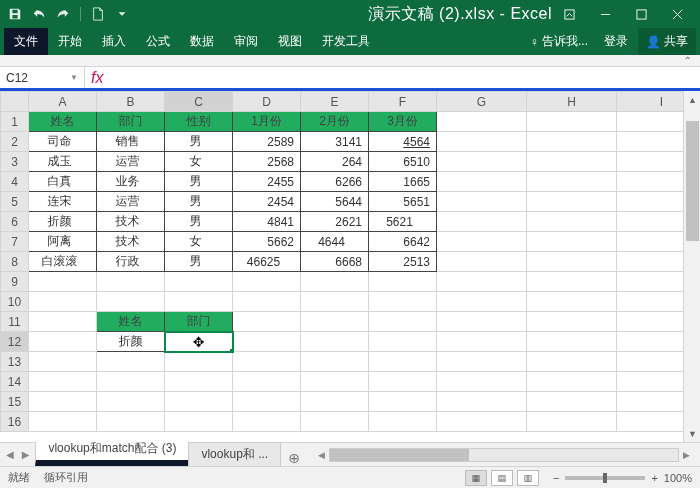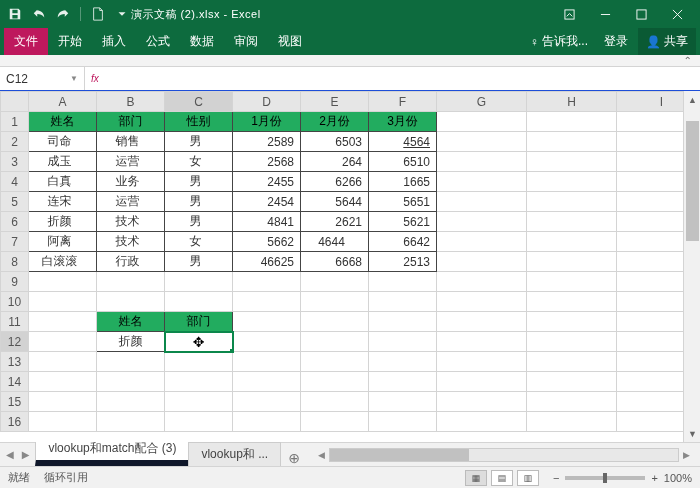--- a/index.html
+++ b/index.html
@@ -2,50 +2,50 @@
 <html><head>
 <meta charset="utf-8">
 <style>
 *{box-sizing:border-box;margin:0;padding:0;font-family:"Microsoft YaHei",Arial,sans-serif;user-select:none}
 body{background:#fff;overflow:hidden;width:700px;height:500px;font-size:12px;color:#333}
 .titlebar{background:#0d6b3e;height:28px;display:flex;align-items:center;color:#fff;padding:0 6px}
 .titlebar .qat{display:flex;gap:6px;align-items:center}
 .titlebar .ico{width:18px;height:18px;display:flex;align-items:center;justify-content:center;opacity:.9}
 .titlebar .ico svg{width:14px;height:14px;fill:#fff}
 .titlebar .sep{width:1px;height:14px;background:rgba(255,255,255,.3);margin:0 2px}
-.titlebar .name{flex:1;text-align:left;font-size:11px;letter-spacing:.5px}
+.titlebar .name{flex:1;text-align:right;font-size:16px;letter-spacing:.5px}
 .titlebar .winctl{display:flex;gap:2px}
 .titlebar .winbtn{width:34px;height:28px;display:flex;align-items:center;justify-content:center}
 .titlebar .winbtn svg{width:11px;height:11px;stroke:#fff;stroke-width:1;fill:none}
 .ribbon{background:#0d6b3e;height:27px;display:flex;align-items:center;color:#fff;padding:0 4px;gap:0}
 .ribbon .tab{padding:0 10px;height:27px;display:flex;align-items:center;font-size:12px;cursor:pointer}
-.ribbon .file{background:#be185d}
+.ribbon .file{background:#0f172a}
 .ribbon .spacer{flex:1}
 .ribbon .right{display:flex;align-items:center;gap:4px}
 .ribbon .rbtn{padding:0 6px;height:27px;display:flex;align-items:center;gap:3px;font-size:12px}
 .ribbon .share{background:#0a5a34;padding:0 8px}
 .collapse{height:12px;background:#f3f3f3;border-bottom:1px solid #d4d4d4;position:relative}
 .collapse .chev{position:absolute;right:8px;top:0;font-size:10px;color:#666}
-.fbar{height:24px;background:#fff;border-bottom:1px solid #1d4ed8;display:flex;align-items:center}
+.fbar{height:24px;background:#fff;border-bottom:3px solid #1d4ed8;display:flex;align-items:center}
 .fbar .namebox{width:85px;border-right:1px solid #d4d4d4;height:100%;display:flex;align-items:center;padding:0 6px;font-size:12px;justify-content:space-between}
 .fbar .namebox .dd{font-size:8px;color:#888}
 .fbar .fxbtns{display:flex;align-items:center;padding:0 6px;gap:6px}
-.fbar .fx{font-style:italic;color:#be185d;font-size:10px}
+.fbar .fx{font-style:italic;color:#be185d;font-size:16px}
 .fbar .finput{flex:1;height:100%;padding:0 4px}
 .gridwrap{position:relative;height:351px;background:#fff;overflow:hidden}
 table.sheet{border-collapse:collapse;table-layout:fixed;width:672px}
 .sheet th,.sheet td{border:1px solid #d4d4d4;height:20px;font-size:12px;font-weight:normal;text-align:center;background:#fff;overflow:hidden;white-space:nowrap}
 .sheet thead th{background:#e6e6e6;color:#555}
 .sheet tbody th{background:#e6e6e6;color:#555;width:28px}
 .sheet th.corner{width:28px;background:#e6e6e6}
 .sheet th.col{width:68px}
 .sheet th.coli{width:90px}
 .sheet th.selh{background:#d2d2d2}
 .sheet tbody th.selh{background:#d2d2d2}
-.hdr{background:#22ac5f!important;color:#000000;border:1px solid #444!important}
+.hdr{background:#22ac5f!important;color:#404040;border:1px solid #444!important}
 .dcell{border:1px solid #444!important;background:#fff}
 .activecell{outline:2px solid #0b874b;outline-offset:-1px;position:relative}
 .handle{position:absolute;right:-3px;bottom:-3px;width:5px;height:5px;background:#0b874b}
 .cursor{position:absolute;pointer-events:none;font-size:14px;color:#000}
 .vsb{position:absolute;right:0;top:0;width:17px;height:100%;background:#f1f1f1;border-left:1px solid #d4d4d4}
 .vsb .thumb{position:absolute;left:2px;width:13px;top:30px;height:120px;background:#c1c1c1}
 .vsb .arr{position:absolute;left:0;width:17px;height:17px;display:flex;align-items:center;justify-content:center;font-size:9px;color:#666}
 .tabbar{height:24px;background:#f1f1f1;border-top:1px solid #d4d4d4;display:flex;align-items:center}
 .tabbar .nav{display:flex;padding:0 6px;gap:8px;color:#888;font-size:10px}
 .tabbar .stabs{display:flex;align-items:flex-end;height:100%}
@@ -124,20 +124,21 @@
 </div>
 
 <div class="ribbon">
   <div class="tab file">文件</div>
   <div class="tab">开始</div>
   <div class="tab">插入</div>
   <div class="tab">公式</div>
   <div class="tab">数据</div>
   <div class="tab">审阅</div>
   <div class="tab">视图</div>
+  <div class="tab">开发工具</div>
   <div class="spacer"></div>
   <div class="right">
     <div class="rbtn">
         <span>♀</span>
         <span>告诉我...</span>
       </div>
     <div class="rbtn">登录</div>
     <div class="rbtn share">
         <span>👤</span>
         <span>共享</span>
@@ -188,21 +189,21 @@
           <td></td>
           <td></td>
           <td></td>
         </tr>
         <tr>
           <th>2</th>
           <td class="dcell" style="padding-right: 6px;">司命</td>
           <td class="dcell" style="padding-right: 6px;">销售</td>
           <td class="dcell" style="padding-right: 6px;">男</td>
           <td class="dcell" style="text-align: right; padding-right: 6px;">2589</td>
-          <td class="dcell" style="text-align: right; padding-right: 6px;">6503</td>
+          <td class="dcell" style="text-align: right; padding-right: 6px;">3141</td>
           <td class="dcell" style="text-align: right; padding-right: 6px; text-decoration: underline;">4564</td>
           <td></td>
           <td></td>
           <td></td>
         </tr>
         <tr>
           <th>3</th>
           <td class="dcell" style="padding-right: 6px;">成玉</td>
           <td class="dcell" style="padding-right: 6px;">运营</td>
           <td class="dcell" style="padding-right: 6px;">女</td>
@@ -237,21 +238,21 @@
           <td></td>
           <td></td>
         </tr>
         <tr>
           <th>6</th>
           <td class="dcell" style="padding-right: 6px;">折颜</td>
           <td class="dcell" style="padding-right: 6px;">技术</td>
           <td class="dcell" style="padding-right: 6px;">男</td>
           <td class="dcell" style="text-align: right; padding-right: 6px;">4841</td>
           <td class="dcell" style="text-align: right; padding-right: 6px;">2621</td>
-          <td class="dcell" style="text-align: right; padding-right: 6px;">5621</td>
+          <td class="dcell" style="text-align: center; padding-right: 6px;">5621</td>
           <td></td>
           <td></td>
           <td></td>
         </tr>
         <tr>
           <th>7</th>
           <td class="dcell" style="padding-right: 6px;">阿离</td>
           <td class="dcell" style="padding-right: 6px;">技术</td>
           <td class="dcell" style="padding-right: 6px;">女</td>
           <td class="dcell" style="text-align: right; padding-right: 6px;">5662</td>
@@ -259,21 +260,21 @@
           <td class="dcell" style="text-align: right; padding-right: 6px;">6642</td>
           <td></td>
           <td></td>
           <td></td>
         </tr>
         <tr>
           <th>8</th>
           <td class="dcell" style="padding-right: 6px;">白滚滚</td>
           <td class="dcell" style="padding-right: 6px; font-family: Liberation Serif, serif;">行政</td>
           <td class="dcell" style="padding-right: 6px;">男</td>
-          <td class="dcell" style="text-align: right; padding-right: 6px;">46625</td>
+          <td class="dcell" style="text-align: center; padding-right: 6px;">46625</td>
           <td class="dcell" style="text-align: right; padding-right: 6px;">6668</td>
           <td class="dcell" style="text-align: right; padding-right: 6px;">2513</td>
           <td></td>
           <td></td>
           <td></td>
         </tr>
         <tr>
           <th>9</th>
           <td></td>
           <td></td>

